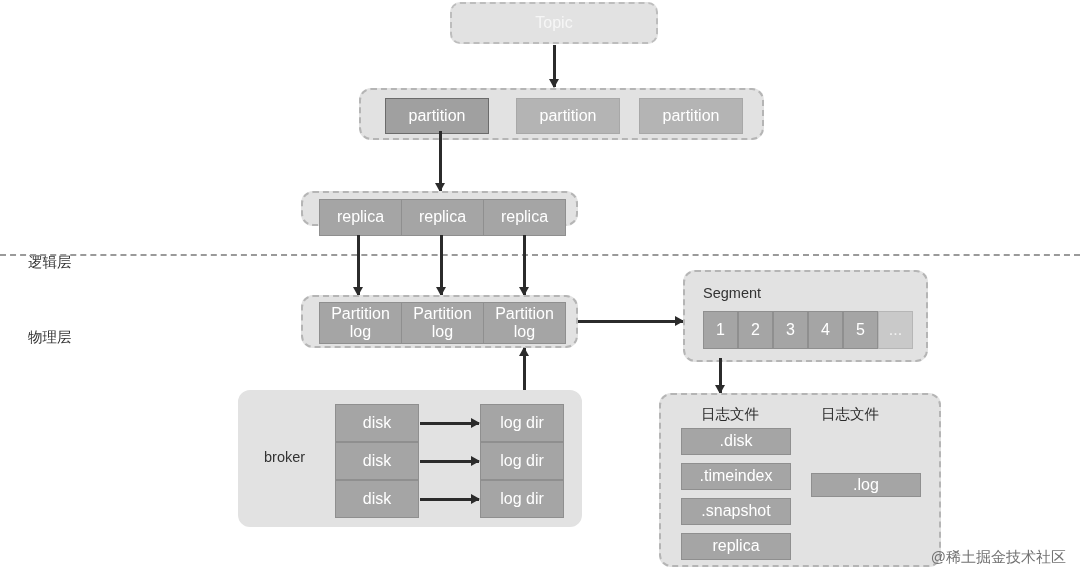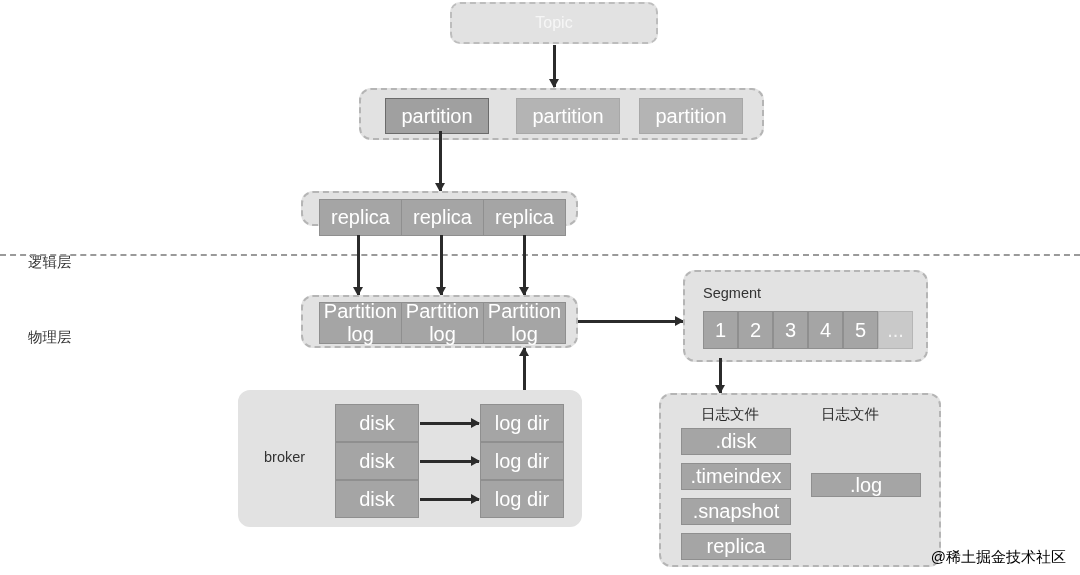--- a/index.html
+++ b/index.html
@@ -36,21 +36,21 @@
   
   .node {
     box-sizing: border-box;
     background: #a5a5a5;
     border: 1.5px solid #8f8f8f;
     color: #ffffff;
     display: flex;
     align-items: center;
     justify-content: center;
     text-align: center;
-    font-size: 20px;
+    font-size: 16px;
     line-height: 1.15;
   }
   .node.dark {
     background: #a0a0a0;
     border-color: #6b6b6b;
   }
   .node.light {
     background: #b4b4b4;
     border-color: #a8a8a8;
   }
@@ -134,21 +134,21 @@
     top: -4px;
     width: 0; height: 0;
     border-top: 5.5px solid transparent;
     border-bottom: 5.5px solid transparent;
     border-left: 9px solid #2b2b2b;
   }
 
   
   #watermark {
     right: 14px; bottom: 8px;
-    color: #000000;
+    color: #737373;
     font-size: 15px;
     white-space: nowrap;
   }
 </style>
 </head>
 <body>
 
 <div id="stage">
 
   <div class="abs" id="topic-box">

